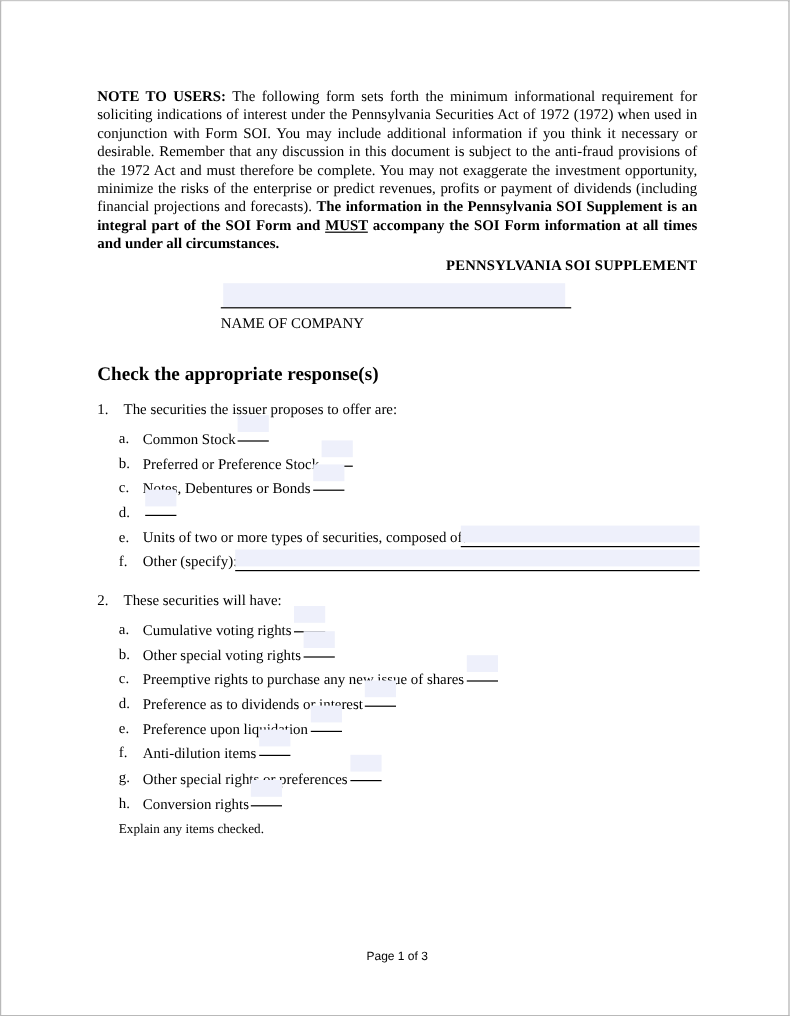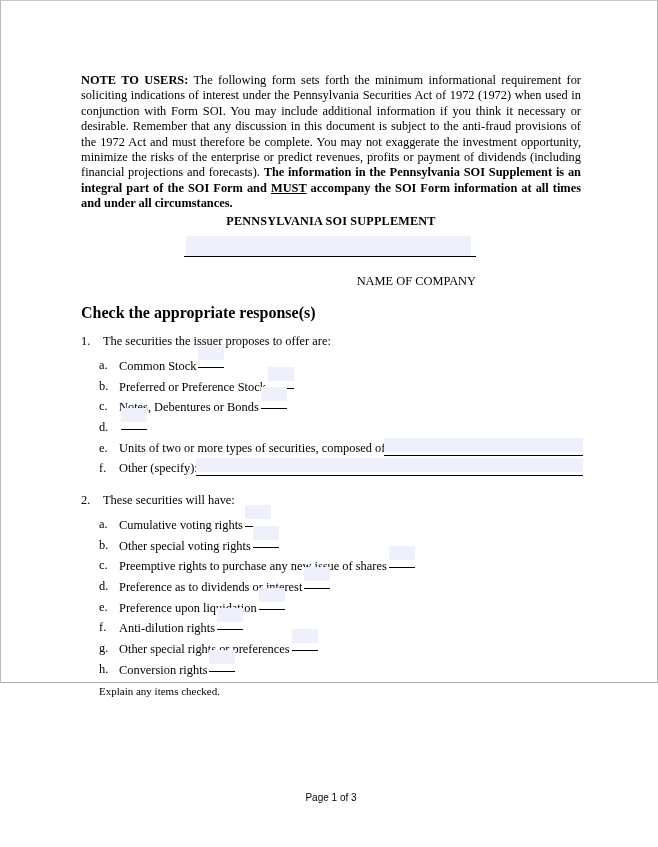--- a/index.html
+++ b/index.html
@@ -11,21 +11,21 @@
     width: 658px;
     height: 847px;
     font-family: "Liberation Serif", "DejaVu Serif", serif;
     overflow: hidden;
   }
 
   .page {
     position: relative;
     box-sizing: border-box;
     width: 658px;
-    height: 683px;
+    height: 847px;
     background: #ffffff;
     border-left: 1px solid #b9b9b9;
     border-top: 1px solid #c8c8c8;
     border-right: 1px solid #b0b0b0;
     border-bottom: 1px solid #a8a8a8;
   }
 
   .content {
     position: absolute;
     left: 80px;
@@ -41,21 +41,21 @@
     color: #000;
     margin: 0;
   }
   .note b { font-weight: bold; }
   .note u.must { text-decoration: underline; font-weight: bold; }
 
   
   .doc-title {
     margin: 0;
     padding: 0;
-    text-align: center;
+    text-align: right;
     font-weight: bold;
     font-size: 12.2px;
     letter-spacing: .2px;
     position: absolute;
     left: 0;
     top: 141px;
     width: 500px;
   }
 
   
@@ -69,23 +69,23 @@
     height: 20px;
     background: #eef0fb;
     margin-left: 2px;
     margin-right: 5px;
   }
   .company-rule {
     border-bottom: 1.4px solid #000;
     height: 0;
   }
   .company-label {
-    text-align: right;
+    text-align: left;
     font-size: 12.4px;
-    padding-top: 17px;
+    padding-top: 5px;
     color: #000;
   }
 
   
   .check-heading {
     position: absolute;
     left: 0;
     top: 231px;
     font-weight: bold;
     font-size: 16px;
@@ -286,21 +286,21 @@
           <span class="item-text">Preference as to dividends or interest</span><span class="fill-short"></span>
         </div>
 
         <div class="item">
           <span class="item-letter">e.</span>
           <span class="item-text">Preference upon liquidation</span><span class="fill-short"></span>
         </div>
 
         <div class="item">
           <span class="item-letter">f.</span>
-          <span class="item-text">Anti-dilution rights</span><span class="fill-short"></span>
+          <span class="item-text">Anti-dilution items</span><span class="fill-short"></span>
         </div>
 
         <div class="item">
           <span class="item-letter">g.</span>
           <span class="item-text">Other special rights or preferences</span><span class="fill-short"></span>
         </div>
 
         <div class="item">
           <span class="item-letter">h.</span>
           <span class="item-text">Conversion rights</span><span class="fill-short"></span>

